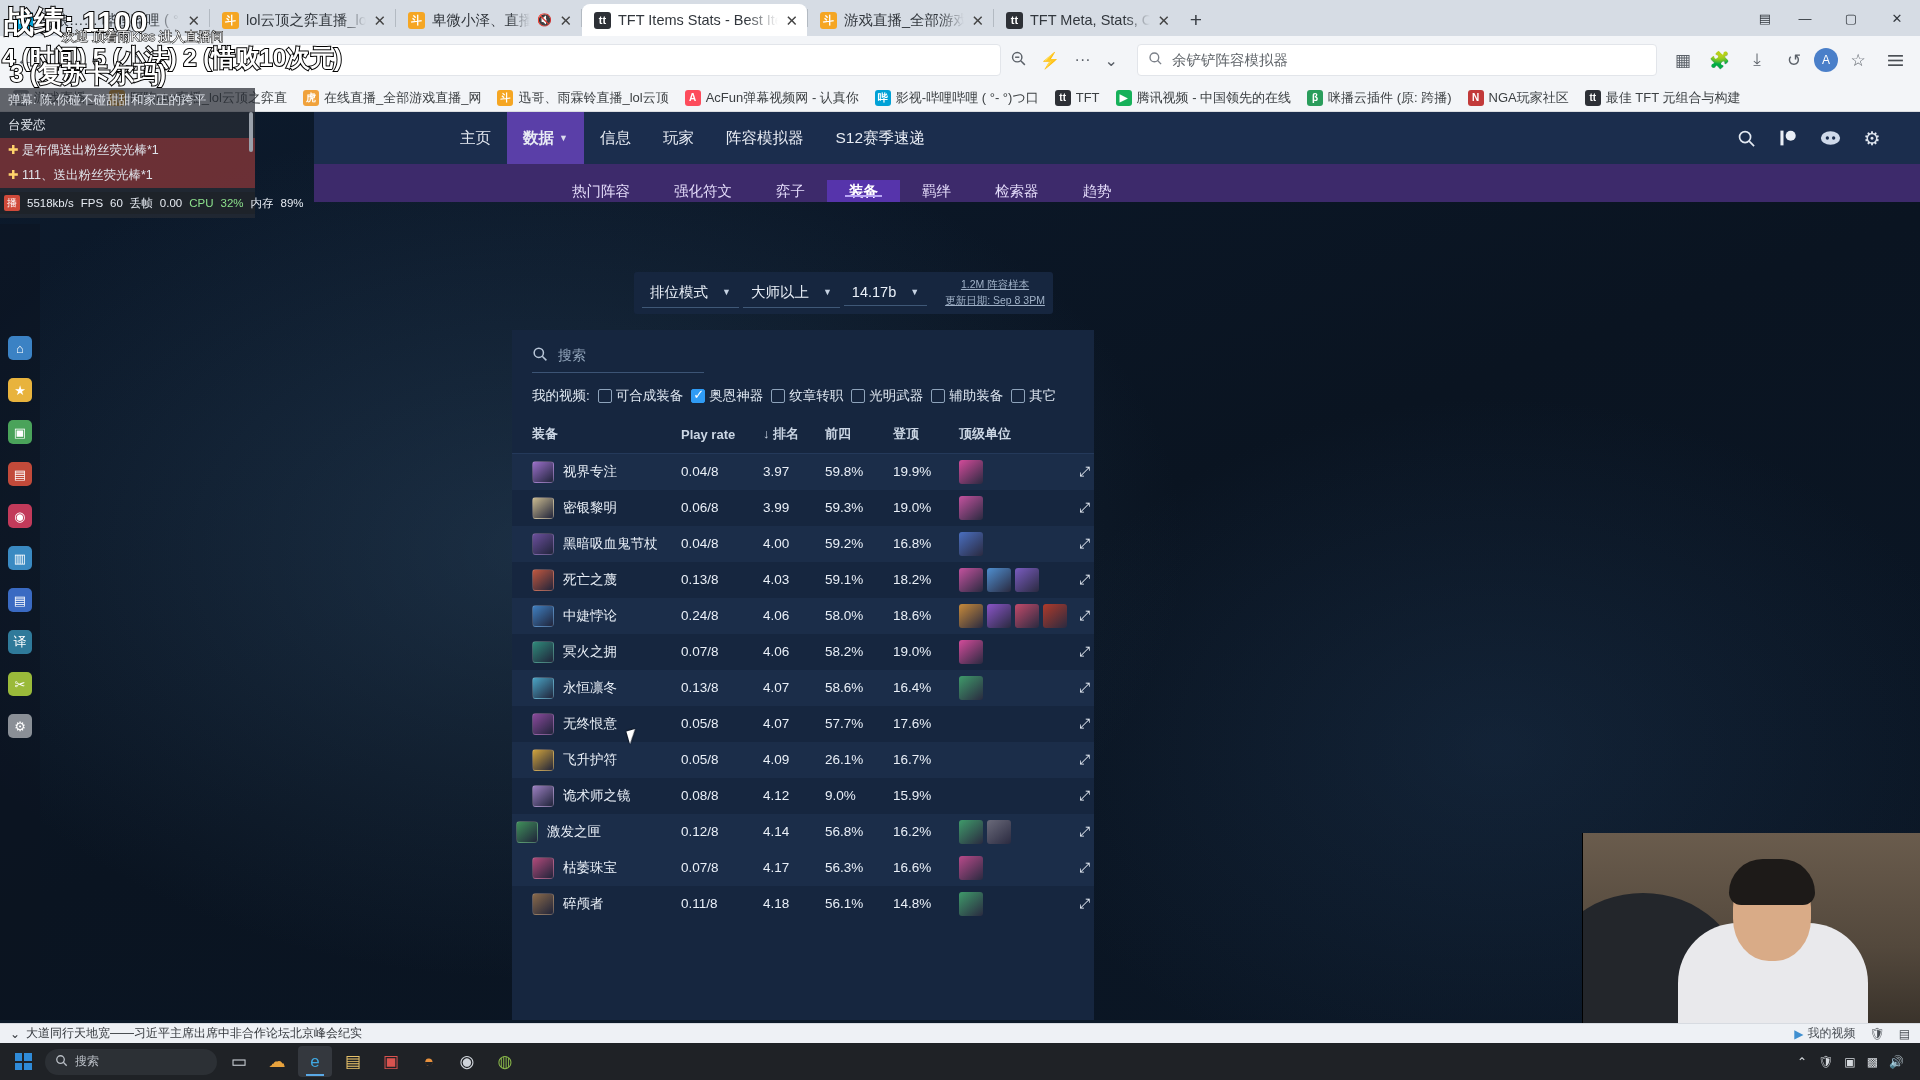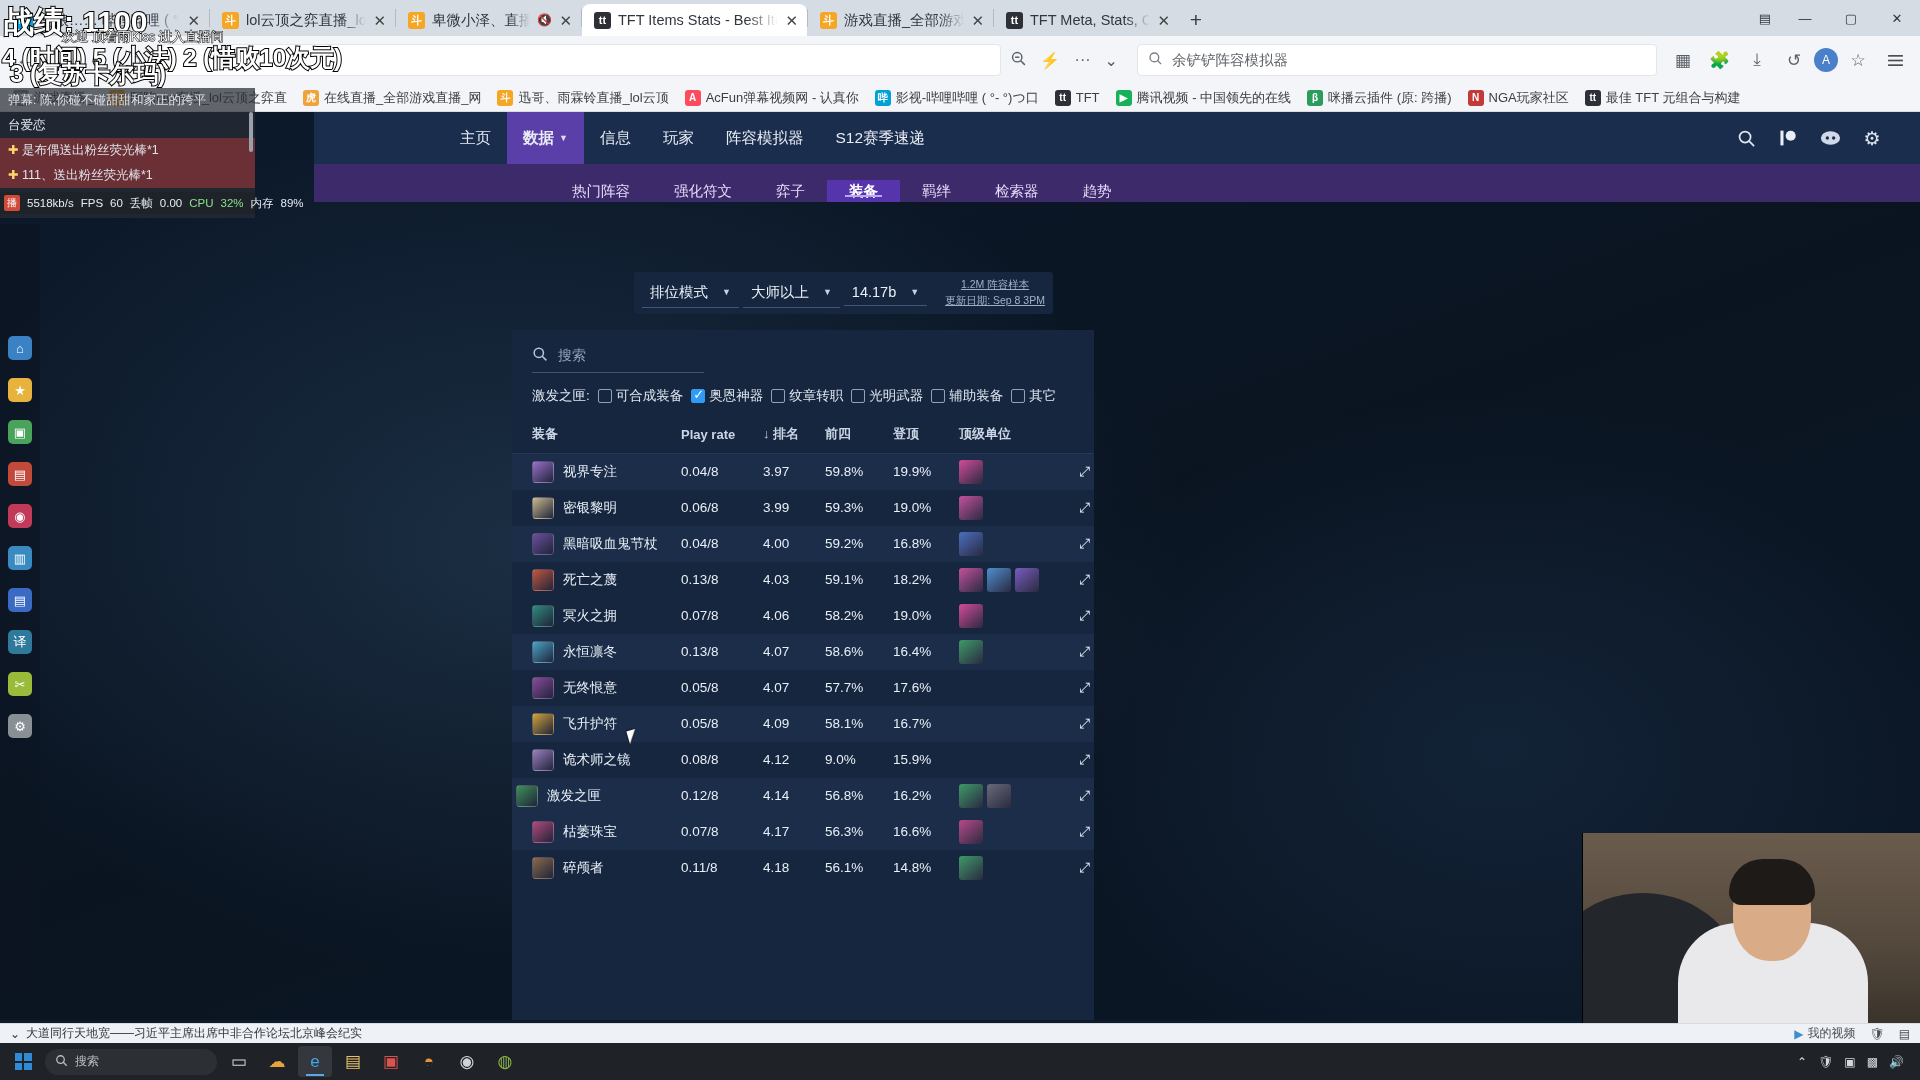--- a/index.html
+++ b/index.html
@@ -450,21 +450,21 @@
             <svg width="16" height="16" viewBox="0 0 20 20" fill="none" stroke="#b8c6d8" stroke-width="1.9">
                 <circle cx="8.5" cy="8.5" r="5.8"></circle>
                 <line x1="12.8" y1="12.8" x2="18" y2="18"></line>
               </svg>
           </span>
           <span class="ph">搜索</span>
         </div>
       </div>
 
       <div class="typerow">
-        <span class="lbl">激发之匣:</span>
+        <span class="lbl">我的视频:</span>
         <span id="typeopts-host" style="display:flex;align-items:center;">
             <span class="chk">
               <span class="cbx"></span>
               <span>可合成装备</span>
             </span>
             <span class="chk">
               <span class="cbx on"></span>
               <span>奥恩神器</span>
             </span>
             <span class="chk">
@@ -566,20 +566,41 @@
               <td>18.2%</td>
               <td>
                 <span class="units">
                   <span class="unit" style="background:linear-gradient(140deg,#c3529e,#2a2a40)"></span>
                   <span class="unit" style="background:linear-gradient(140deg,#4f8fd0,#2a2a40)"></span>
                   <span class="unit" style="background:linear-gradient(140deg,#7a5cc0,#2a2a40)"></span>
                 </span>
               </td>
               <td class="expand">⤢</td>
             </tr>
+            <tr class="row">
+              <td style="padding-left:20px">
+                <span class="itemname">
+                  <span class="itemicon" style="background:linear-gradient(140deg,#3f7fc0,#20243a)"></span>
+                  <span>中婕悖论</span>
+                </span>
+              </td>
+              <td>0.24/8</td>
+              <td>4.06</td>
+              <td>58.0%</td>
+              <td>18.6%</td>
+              <td>
+                <span class="units">
+                  <span class="unit" style="background:linear-gradient(140deg,#c78a3a,#2a2a40)"></span>
+                  <span class="unit" style="background:linear-gradient(140deg,#8a55c8,#2a2a40)"></span>
+                  <span class="unit" style="background:linear-gradient(140deg,#c24a6a,#2a2a40)"></span>
+                  <span class="unit" style="background:linear-gradient(140deg,#b03a2a,#2a2a40)"></span>
+                </span>
+              </td>
+              <td class="expand">⤢</td>
+            </tr>
             <tr class="row alt">
               <td style="padding-left:20px">
                 <span class="itemname">
                   <span class="itemicon" style="background:linear-gradient(140deg,#2f8a7a,#20243a)"></span>
                   <span>冥火之拥</span>
                 </span>
               </td>
               <td>0.07/8</td>
               <td>4.06</td>
               <td>58.2%</td>
@@ -627,21 +648,21 @@
             </tr>
             <tr class="row">
               <td style="padding-left:20px">
                 <span class="itemname">
                   <span class="itemicon" style="background:linear-gradient(140deg,#d0a23c,#20243a)"></span>
                   <span>飞升护符</span>
                 </span>
               </td>
               <td>0.05/8</td>
               <td>4.09</td>
-              <td>58.1%</td>
+              <td>26.1%</td>
               <td>16.7%</td>
               <td>
                 <span class="units"></span>
               </td>
               <td class="expand">⤢</td>
             </tr>
             <tr class="row alt">
               <td style="padding-left:20px">
                 <span class="itemname">
                   <span class="itemicon" style="background:linear-gradient(140deg,#9a7fc0,#20243a)"></span>

